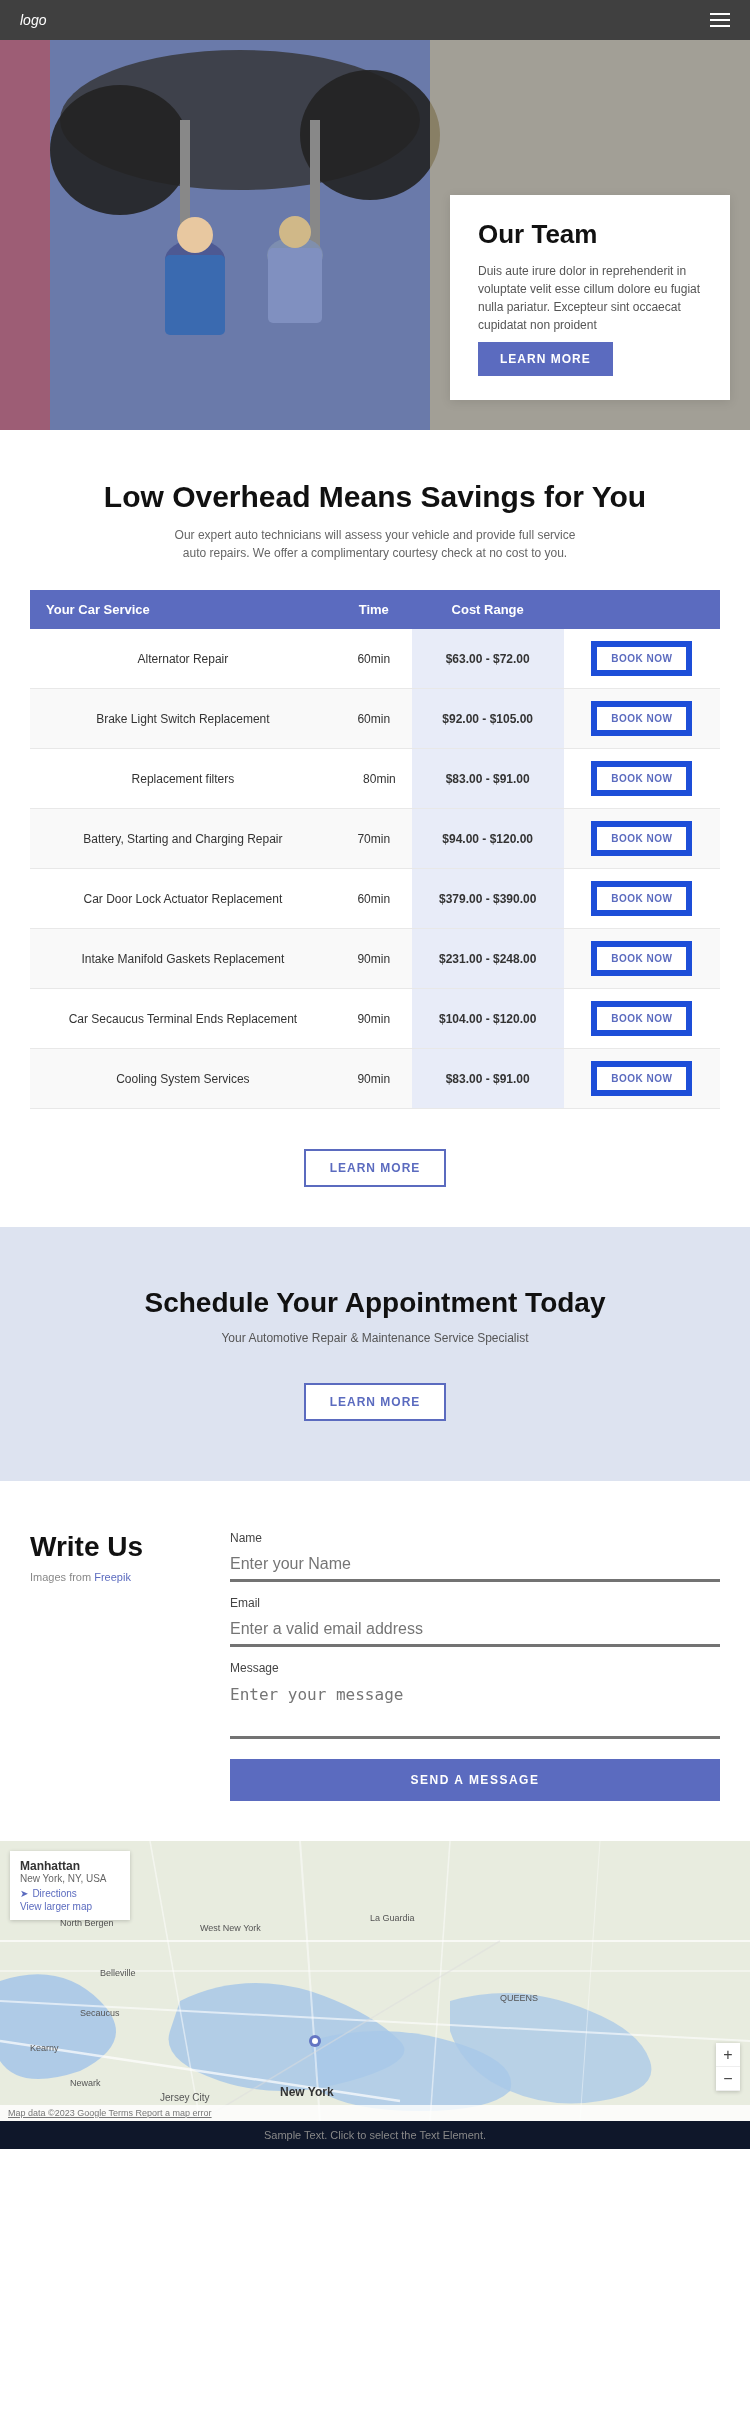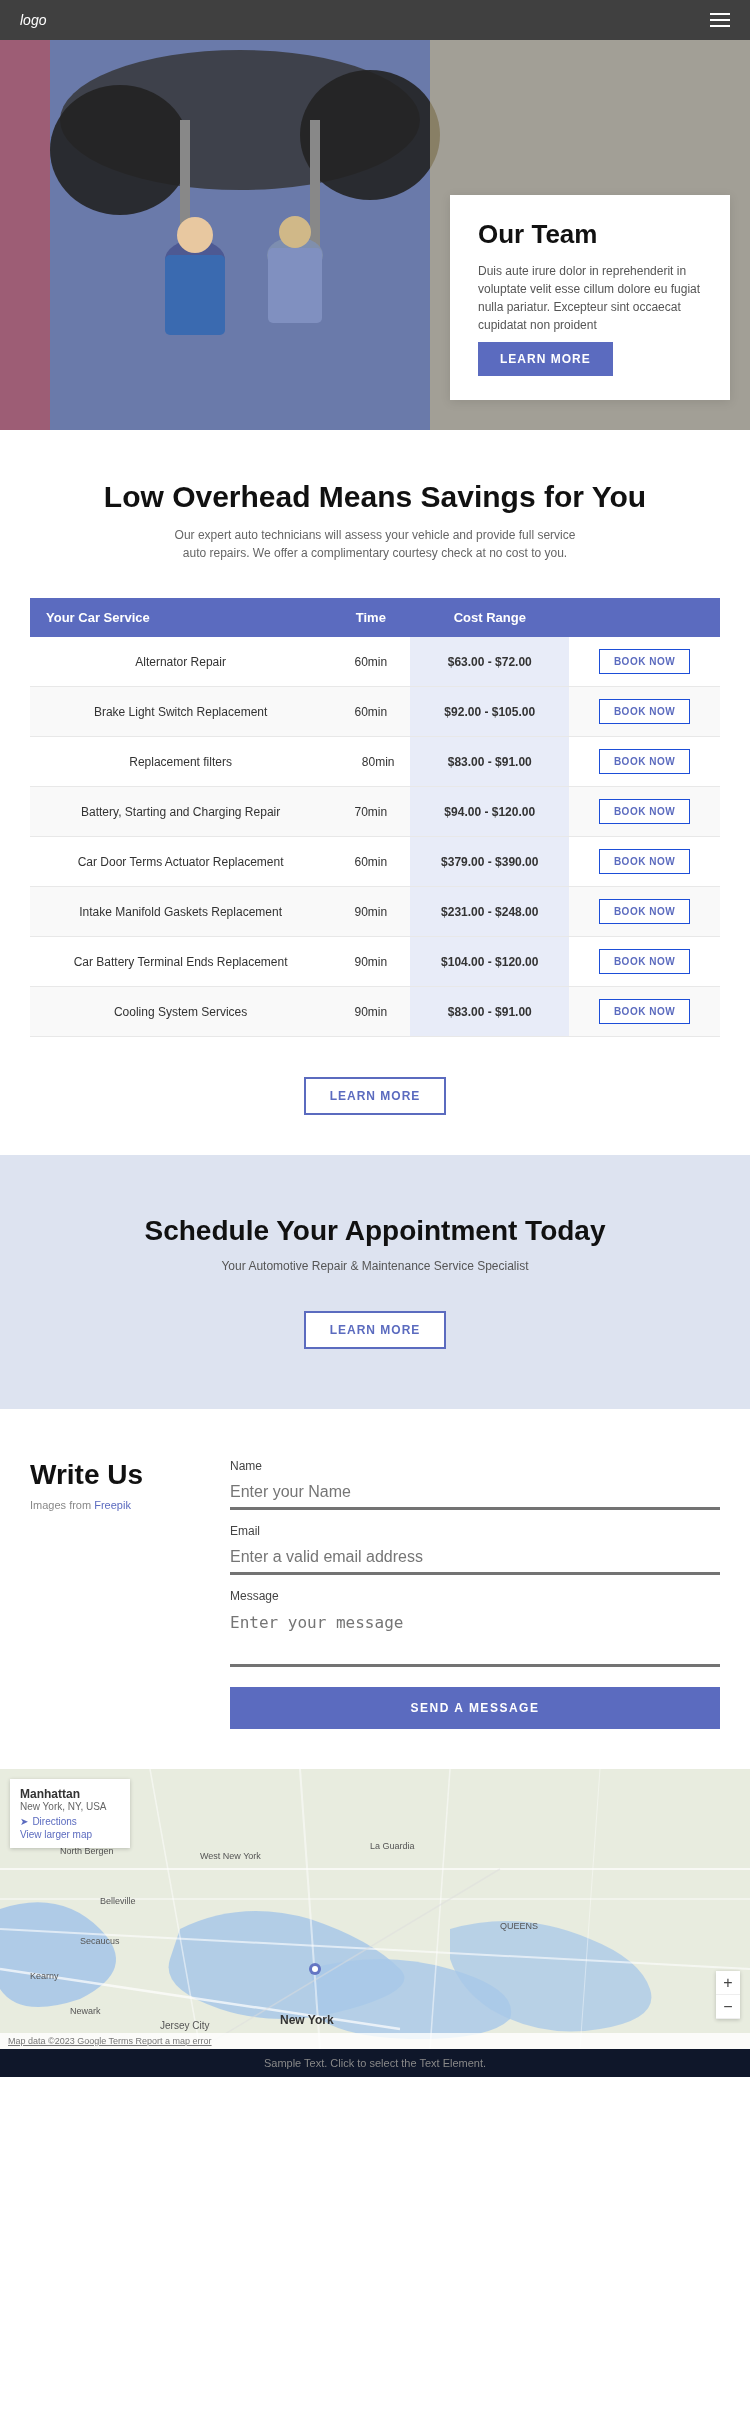--- a/index.html
+++ b/index.html
@@ -77,21 +77,21 @@
     .savings-section h2 {
       font-size: 30px;
       font-weight: bold;
       color: #111;
       margin-bottom: 12px;
     }
     .savings-section .subtitle {
       font-size: 12px;
       color: #666;
       max-width: 420px;
-      margin: 0 auto 36px;
+      margin: 0 auto 28px;
       line-height: 1.5;
     }
 
     
     .services-table {
       width: 100%;
       border-collapse: collapse;
       margin-bottom: 30px;
     }
     .services-table thead tr {
@@ -119,21 +119,21 @@
       background: #e8ecf8;
       text-align: center;
       font-weight: bold;
       font-size: 12px;
     }
     .services-table tbody td.action {
       text-align: center;
     }
     .book-now-btn {
       background: #fff;
-      border: 1px solid #1d4ed8;
+      border: 6px solid #1d4ed8;
       color: #5b6bbf;
       padding: 6px 14px;
       font-size: 10px;
       font-weight: bold;
       letter-spacing: 0.5px;
       cursor: pointer;
       text-transform: uppercase;
     }
     .learn-more-btn {
       display: inline-block;
@@ -413,37 +413,37 @@
     </tr>
         <tr>
       <td>Battery, Starting and Charging Repair</td>
       <td style="text-align:center">70min</td>
       <td class="cost">$94.00 - $120.00</td>
       <td class="action">
         <button class="book-now-btn">BOOK NOW</button>
       </td>
     </tr>
         <tr>
-      <td>Car Door Terms Actuator Replacement</td>
+      <td>Car Door Lock Actuator Replacement</td>
       <td style="text-align:center">60min</td>
       <td class="cost">$379.00 - $390.00</td>
       <td class="action">
         <button class="book-now-btn">BOOK NOW</button>
       </td>
     </tr>
         <tr>
       <td>Intake Manifold Gaskets Replacement</td>
       <td style="text-align:center">90min</td>
       <td class="cost">$231.00 - $248.00</td>
       <td class="action">
         <button class="book-now-btn">BOOK NOW</button>
       </td>
     </tr>
         <tr>
-      <td>Car Battery Terminal Ends Replacement</td>
+      <td>Car Secaucus Terminal Ends Replacement</td>
       <td style="text-align:center">90min</td>
       <td class="cost">$104.00 - $120.00</td>
       <td class="action">
         <button class="book-now-btn">BOOK NOW</button>
       </td>
     </tr>
         <tr>
       <td>Cooling System Services</td>
       <td style="text-align:center">90min</td>
       <td class="cost">$83.00 - $91.00</td>

